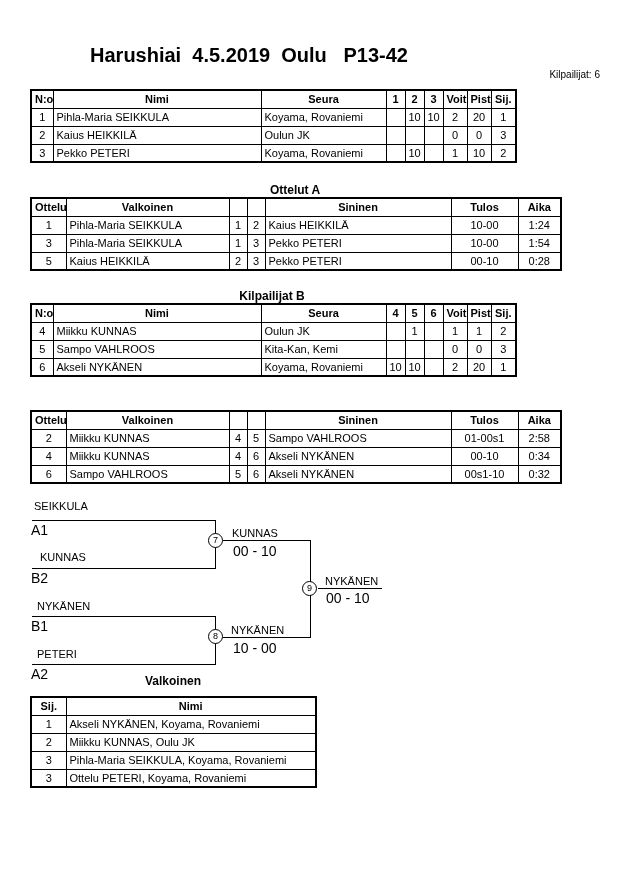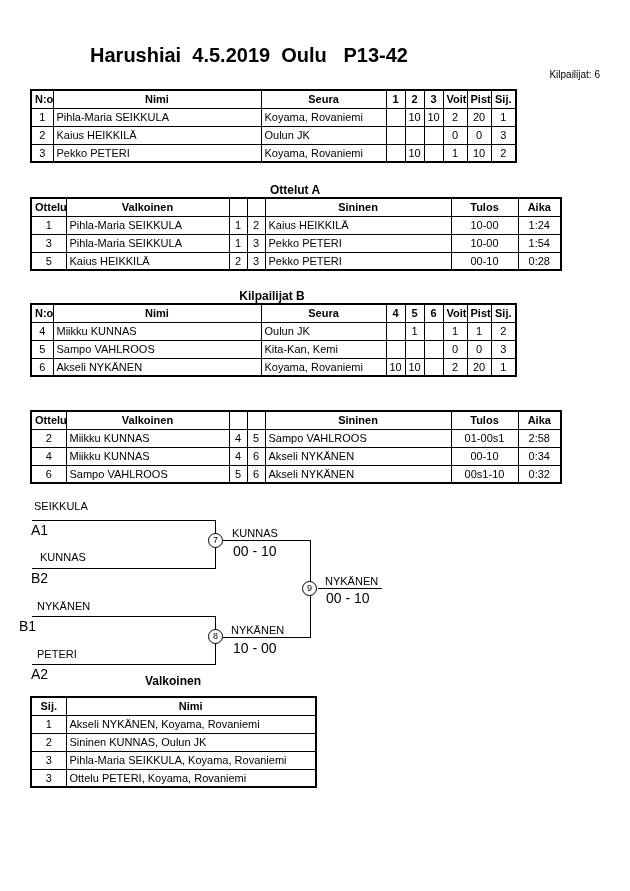--- a/index.html
+++ b/index.html
@@ -283,21 +283,21 @@
   <div class="bseed" style="left:31px; top:570px;">B2</div>
 
   <div class="vline" style="left:215px; top:520px; height:49px;"></div>
   <div class="hline" style="left:223px; top:540px; width:87px;"></div>
   <div class="node" style="left:208px; top:533px;">7</div>
   <div class="blabel" style="left:232px; top:527px;">KUNNAS</div>
   <div class="bscore" style="left:233px; top:543px;">00 - 10</div>
 
   <div class="blabel" style="left:37px; top:600px;">NYKÄNEN</div>
   <div class="hline" style="left:32px; top:616px; width:184px;"></div>
-  <div class="bseed" style="left:19px; top:618px;">B1</div>
+  <div class="bseed" style="left:31px; top:618px;">B1</div>
 
   <div class="blabel" style="left:37px; top:648px;">PETERI</div>
   <div class="hline" style="left:32px; top:664px; width:184px;"></div>
   <div class="bseed" style="left:31px; top:666px;">A2</div>
 
   <div class="vline" style="left:215px; top:616px; height:49px;"></div>
   <div class="hline" style="left:223px; top:637px; width:87px;"></div>
   <div class="node" style="left:208px; top:629px;">8</div>
   <div class="blabel" style="left:231px; top:624px;">NYKÄNEN</div>
   <div class="bscore" style="left:233px; top:640px;">10 - 00</div>
@@ -319,21 +319,21 @@
         <tr>
       <th>Sij.</th>
       <th>Nimi</th>
     </tr>
     <tr>
       <td class="c">1</td>
       <td class="l">Akseli NYKÄNEN, Koyama, Rovaniemi</td>
     </tr>
     <tr>
       <td class="c">2</td>
-      <td class="l">Sininen KUNNAS, Oulun JK</td>
+      <td class="l">Miikku KUNNAS, Oulu JK</td>
     </tr>
     <tr>
       <td class="c">3</td>
       <td class="l">Pihla-Maria SEIKKULA, Koyama, Rovaniemi</td>
     </tr>
     <tr>
       <td class="c">3</td>
       <td class="l">Ottelu PETERI, Koyama, Rovaniemi</td>
     </tr>
   </tbody>

